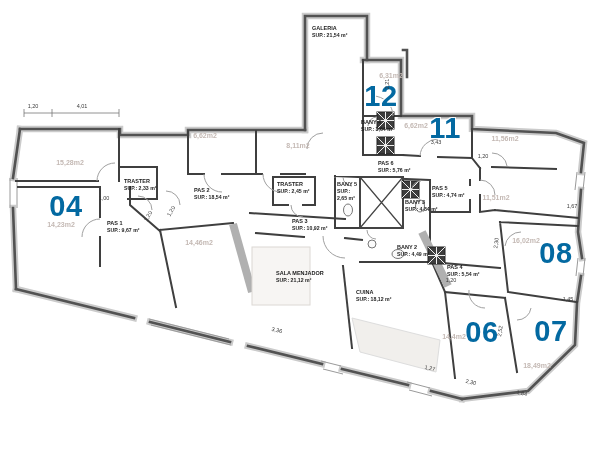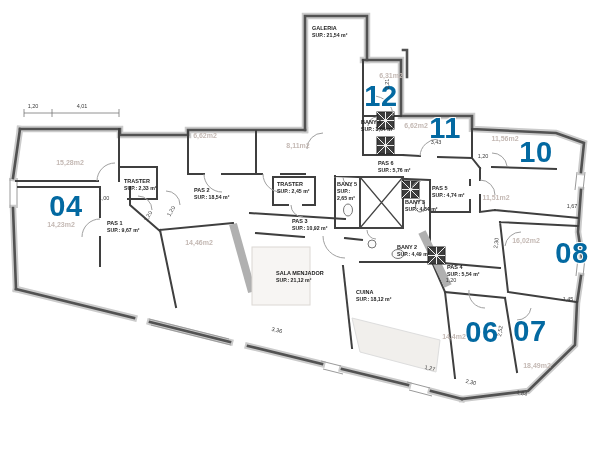--- a/index.html
+++ b/index.html
@@ -135,23 +135,22 @@
     <path d="M352,318 L440,340 L436,372 L360,352 Z" fill="#f1efec" stroke="#ddd" stroke-width="1"></path>
   </g>
 
   <g stroke="#777" stroke-width="0.8" fill="none">
     <path d="M24,113 L119,113 M24,109 L24,117 M52,109 L52,117 M119,109 L119,117"></path>
   </g>
 </svg>
 
 <div class="room-num" style="left:66px;top:206px">04</div>
 <div class="room-num" style="left:482px;top:332px">06</div>
-<div class="room-num" style="left:530px;top:331px">07</div>
-<div class="room-num" style="left:572px;top:253px">08</div>
-<div class="room-num" style="left:536px;top:152px">10</div>
+<div class="room-num" style="left:551px;top:331px">07</div>
+<div class="room-num" style="left:556px;top:253px">08</div>
 <div class="room-num" style="left:445px;top:128px">11</div>
 <div class="room-num" style="left:381px;top:96px">12</div>
 
 <div class="area" style="left:298px;top:145px">8,11m2</div>
 <div class="area" style="left:205px;top:135px">6,62m2</div>
 <div class="area" style="left:70px;top:162px">15,28m2</div>
 <div class="area" style="left:61px;top:224px">14,23m2</div>
 <div class="area" style="left:199px;top:242px">14,46m2</div>
 <div class="area" style="left:454px;top:336px">14,4m2</div>
 <div class="area" style="left:537px;top:365px">18,49m2</div>

